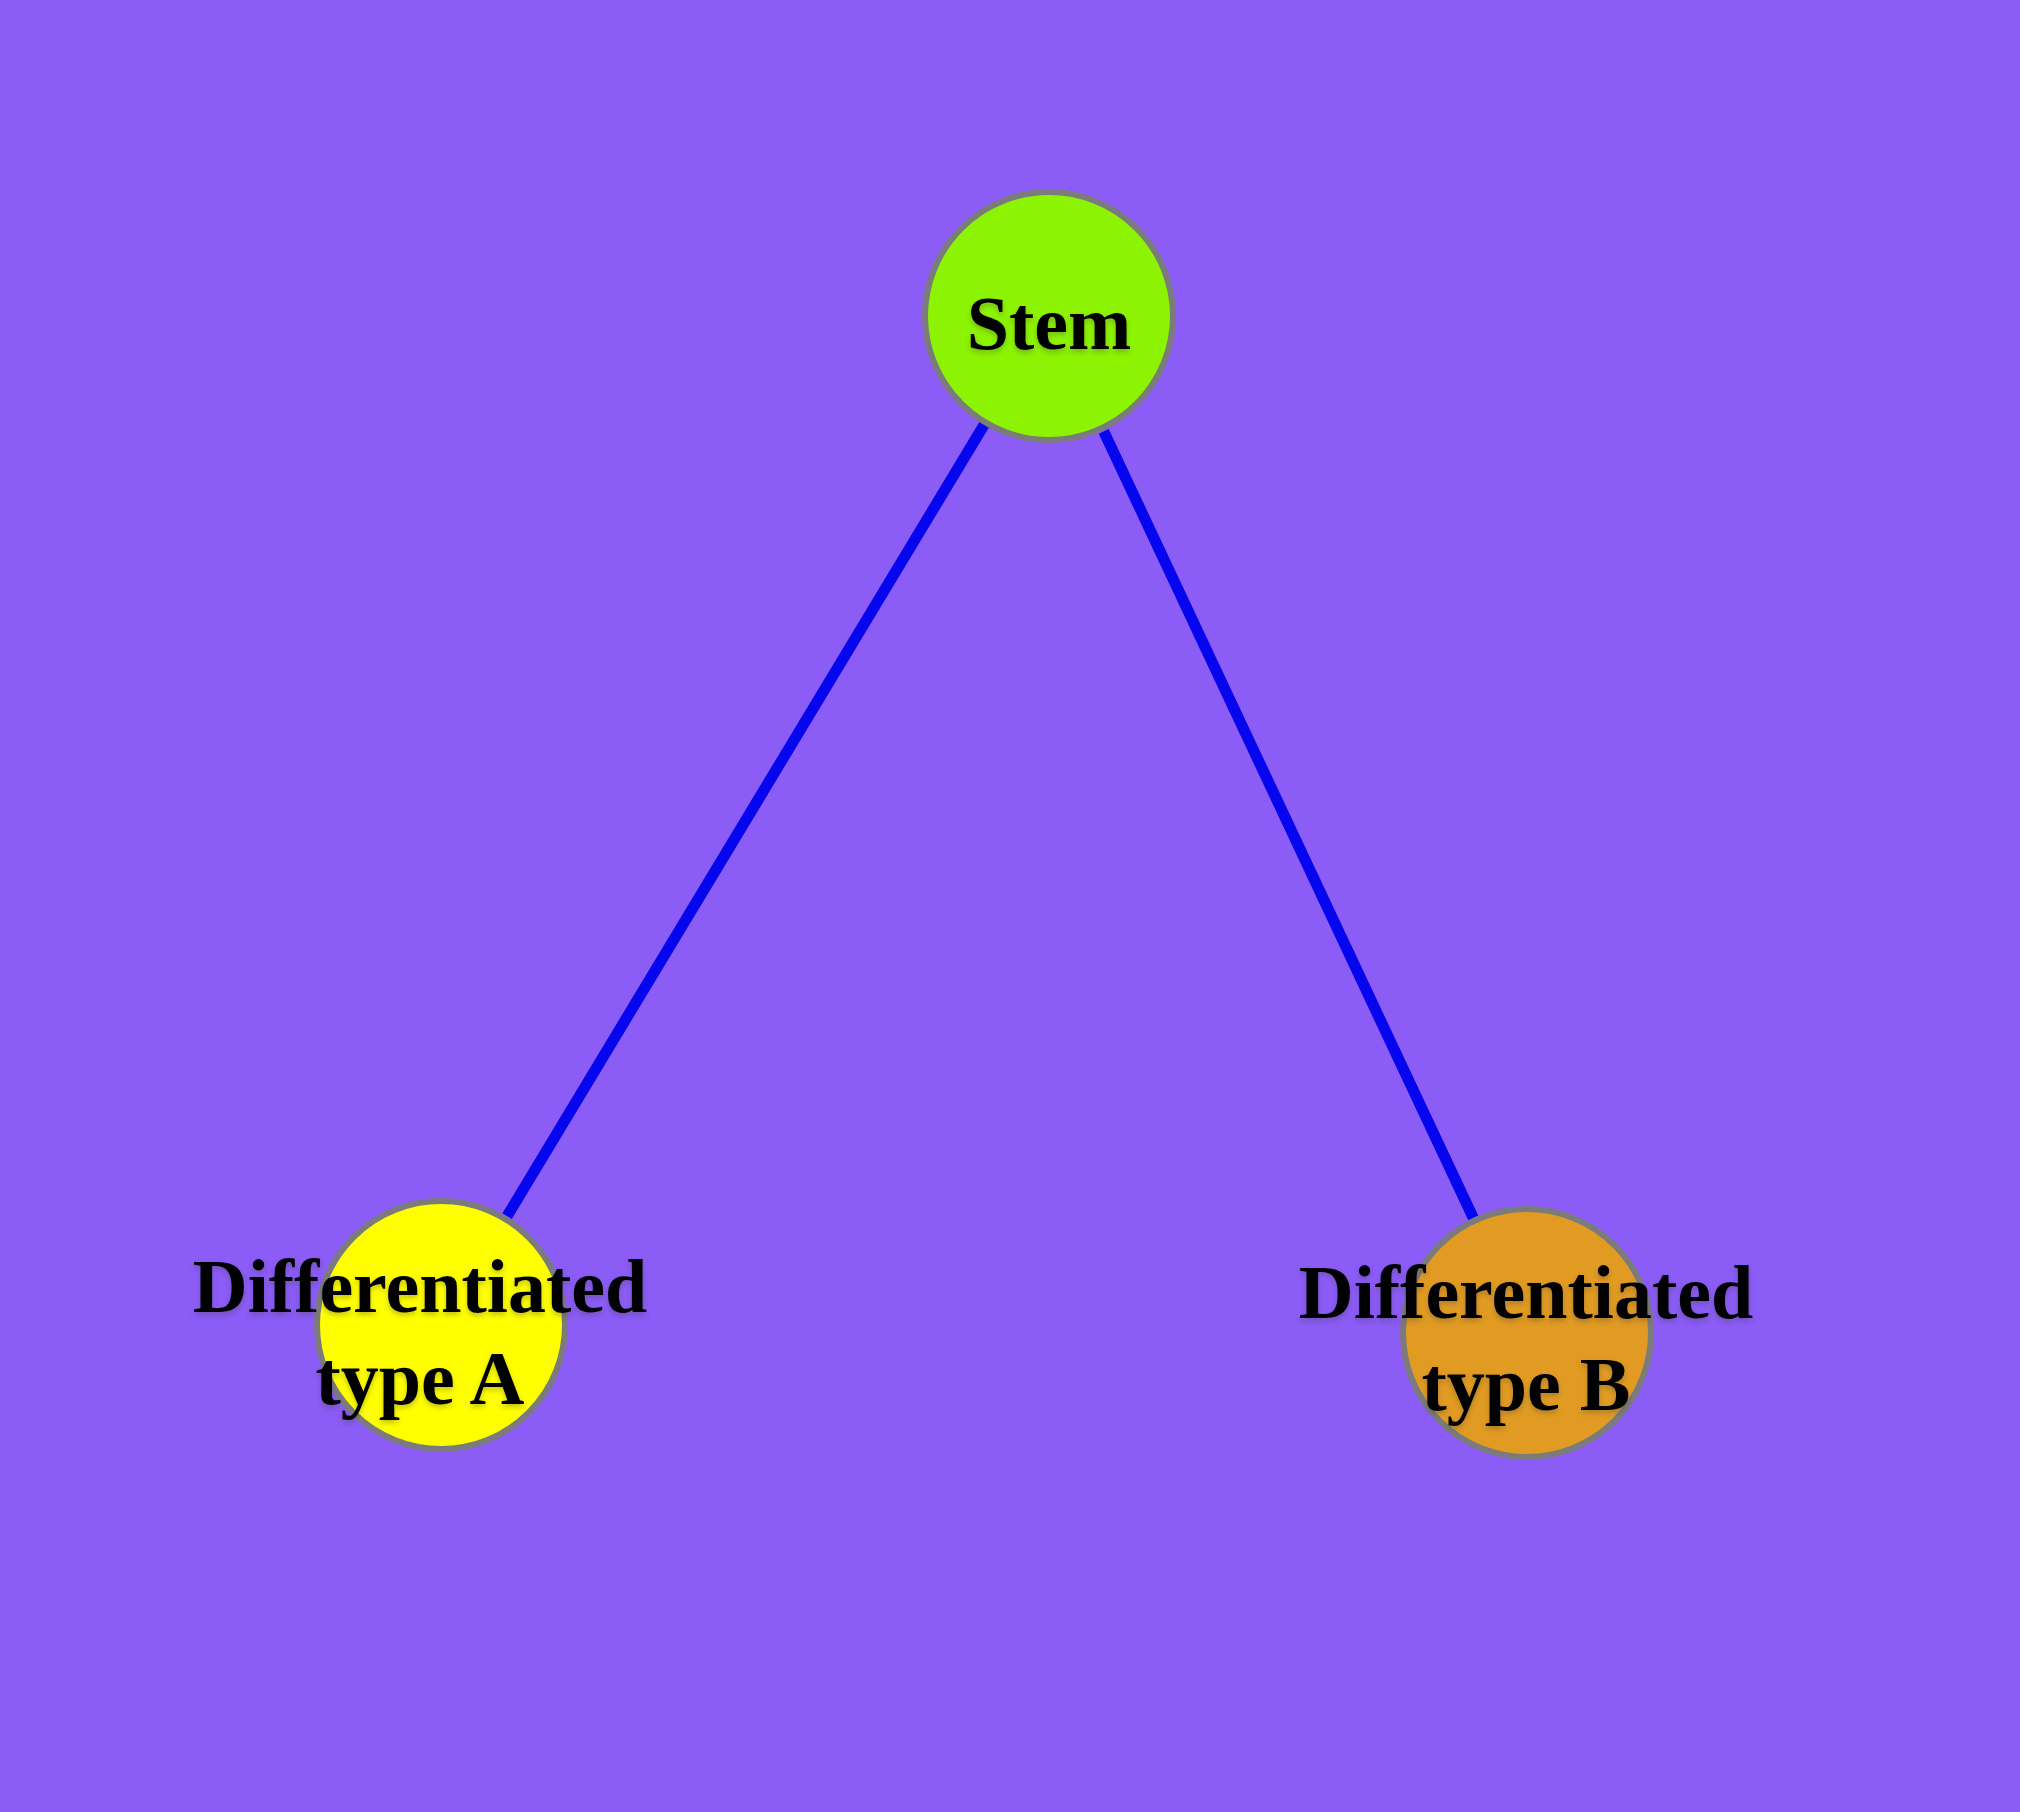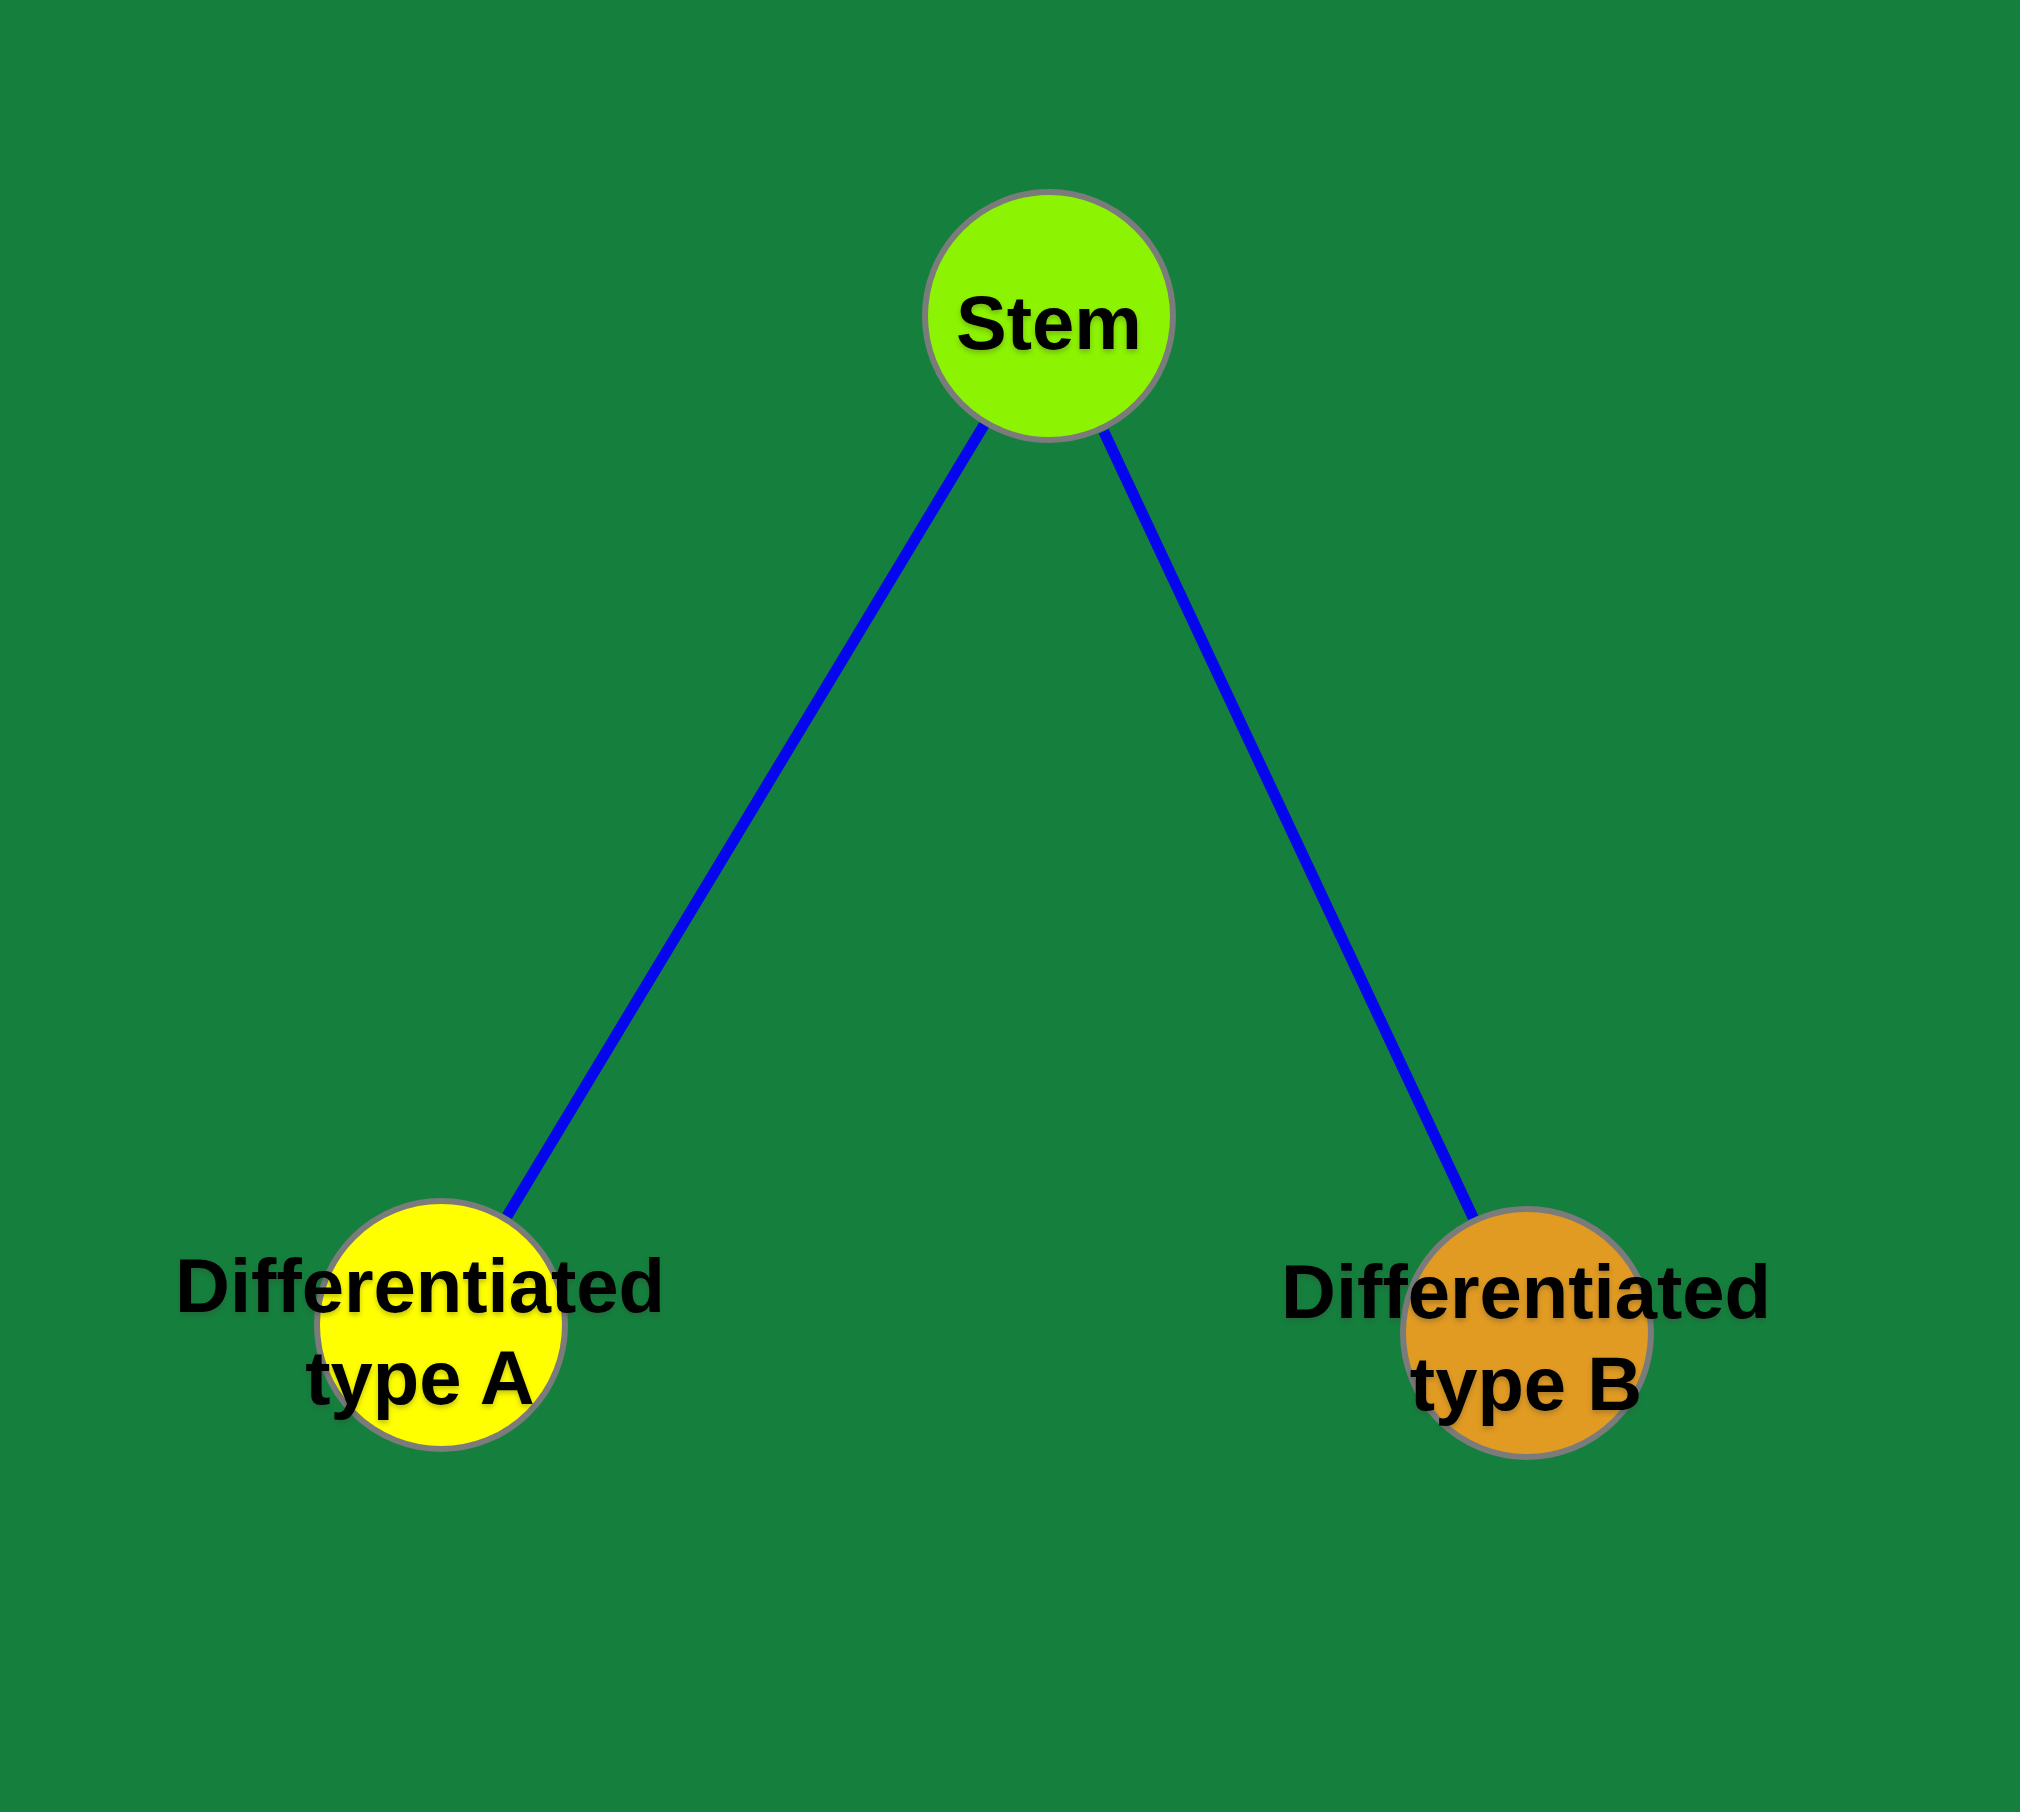--- a/index.html
+++ b/index.html
@@ -44,21 +44,21 @@
   .node-circle.stem   { left: 922px; top: 189px;  }
   .node-circle.type-a { left: 314px;  top: 1198px; }
   .node-circle.type-b { left: 1400px; top: 1206px; }
   .node-label.stem-label   { left: 1049px; top: 323px;  }
   .node-label.type-a-label { left: 420px;  top: 1332px; }
   .node-label.type-b-label { left: 1526px; top: 1338px; }
 </style>
 </head>
 <body>
 
-<div class="canvas" style="background: #15803d;">
+<div class="canvas" style="background: #8b5cf6; font-family: Liberation Serif, serif;">
 
   <svg class="edges-layer" width="2021" height="1812" viewBox="0 0 2384 2138">
     <line x1="1161" y1="501" x2="598" y2="1435" stroke-width="13" stroke="#0505EE"></line>
     <line x1="1302" y1="509" x2="1738" y2="1437" stroke-width="13" stroke="#0505EE"></line>
   </svg>
 
   <div class="node-circle stem" style="background: rgb(140, 244, 2); border-color: rgb(123, 123, 123);"></div>
 
   <div class="node-circle type-a" style="background: rgb(255, 255, 0); border-color: rgb(123, 123, 123);"></div>
 

